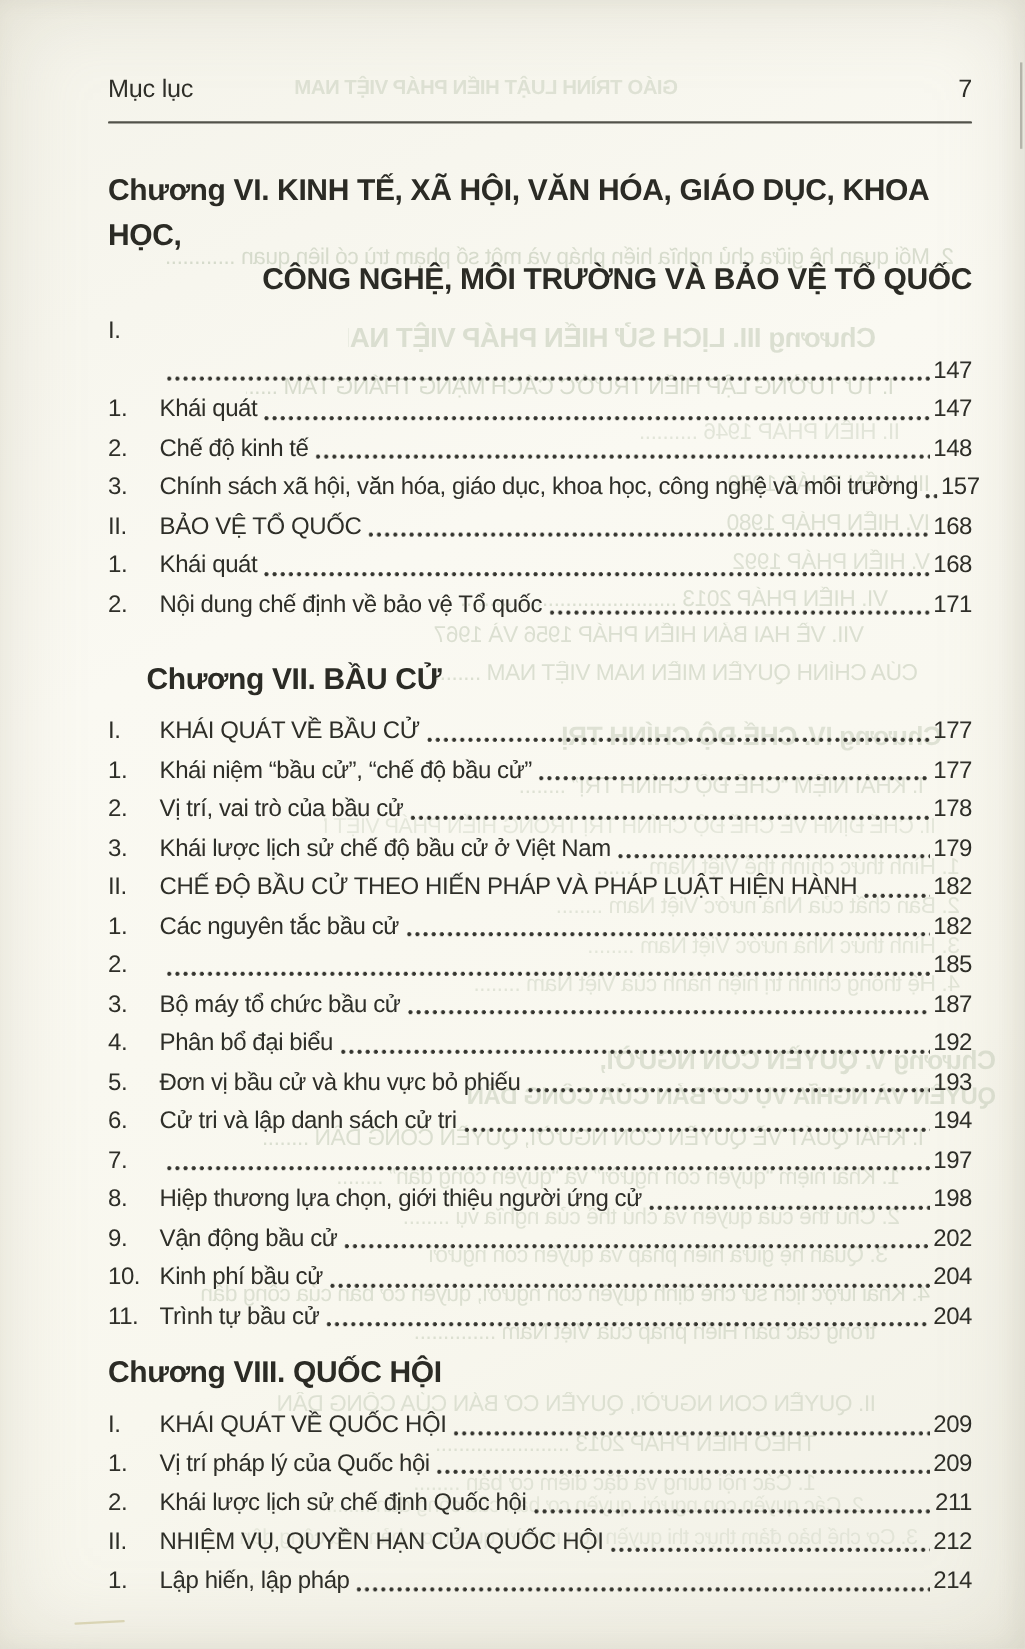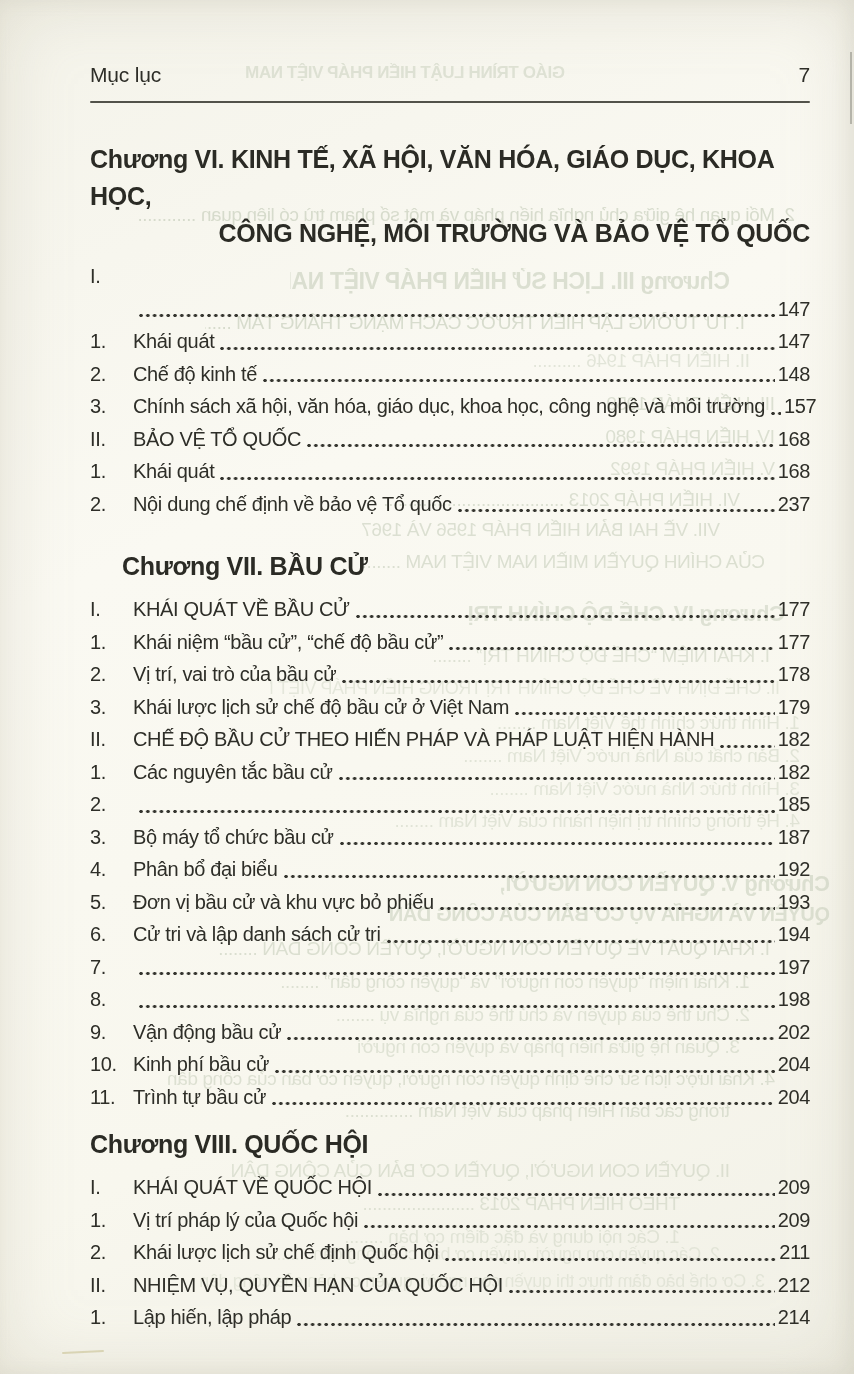--- a/index.html
+++ b/index.html
@@ -137,21 +137,21 @@
             <div class="row">
               <span class="num">1.</span>
               <span class="txt">Khái quát</span>
               <span class="leader"></span>
               <span class="pg">168</span>
             </div>
             <div class="row">
               <span class="num">2.</span>
               <span class="txt">Nội dung chế định về bảo vệ Tổ quốc</span>
               <span class="leader"></span>
-              <span class="pg">237</span>
+              <span class="pg">171</span>
             </div>
           </div>
         </div>
         <div class="chapter">
           <div class="chapter-title">
             <div class="chapter-title-line">Chương VII. BẦU CỬ</div>
           </div>
           <div class="toc">
             <div class="row caps">
               <span class="num">I.</span>
@@ -218,20 +218,21 @@
               <span class="leader"></span>
               <span class="pg">194</span>
             </div>
             <div class="row">
               <span class="num">7.</span>
               <span class="leader"></span>
               <span class="pg">197</span>
             </div>
             <div class="row">
               <span class="num">8.</span>
+              <span class="txt">Hiệp thương lựa chọn, giới thiệu người ứng cử</span>
               <span class="leader"></span>
               <span class="pg">198</span>
             </div>
             <div class="row">
               <span class="num">9.</span>
               <span class="txt">Vận động bầu cử</span>
               <span class="leader"></span>
               <span class="pg">202</span>
             </div>
             <div class="row">

